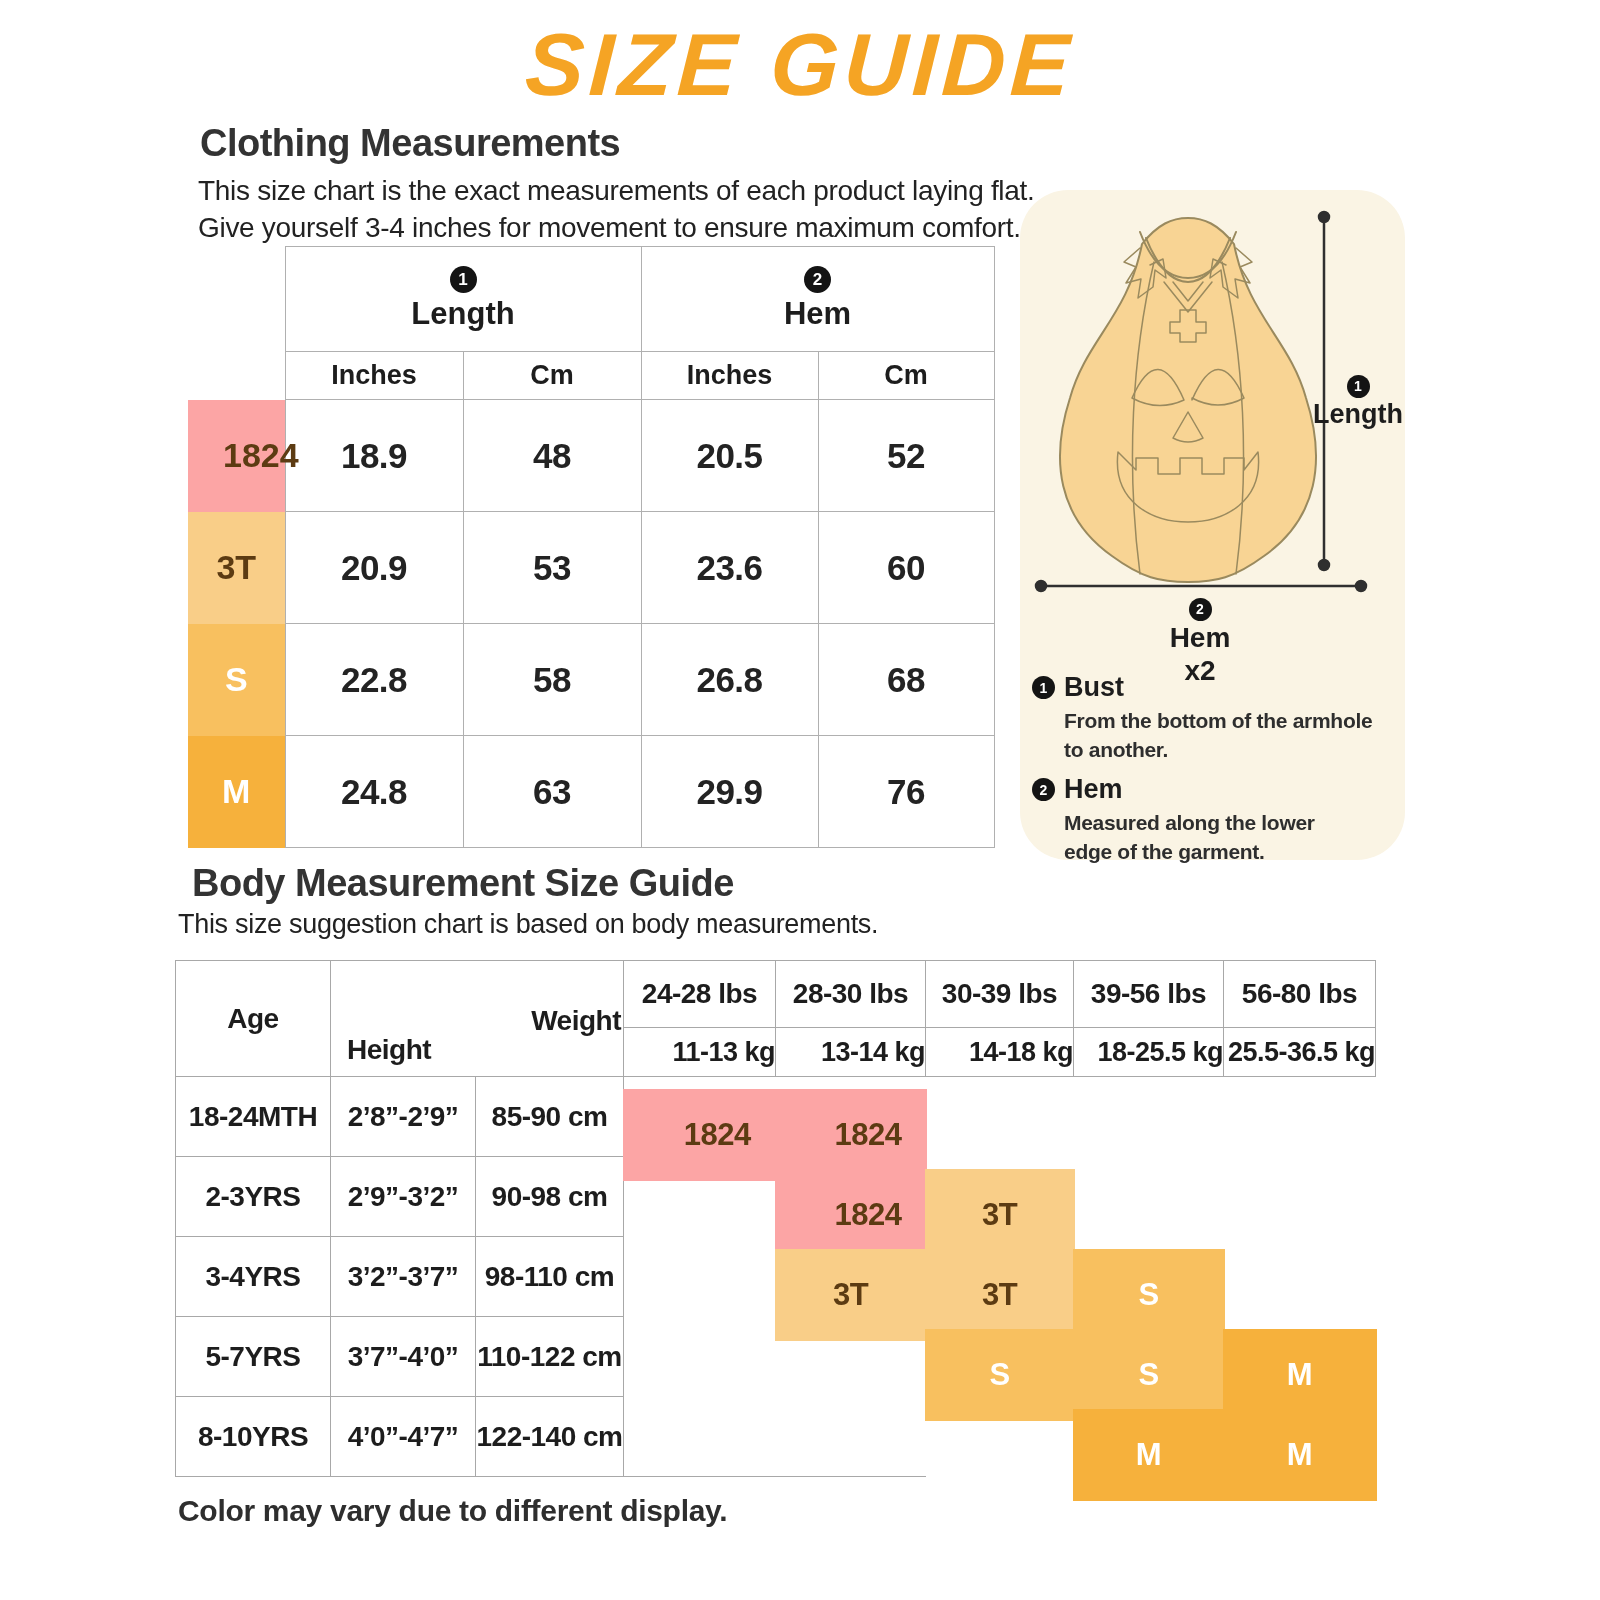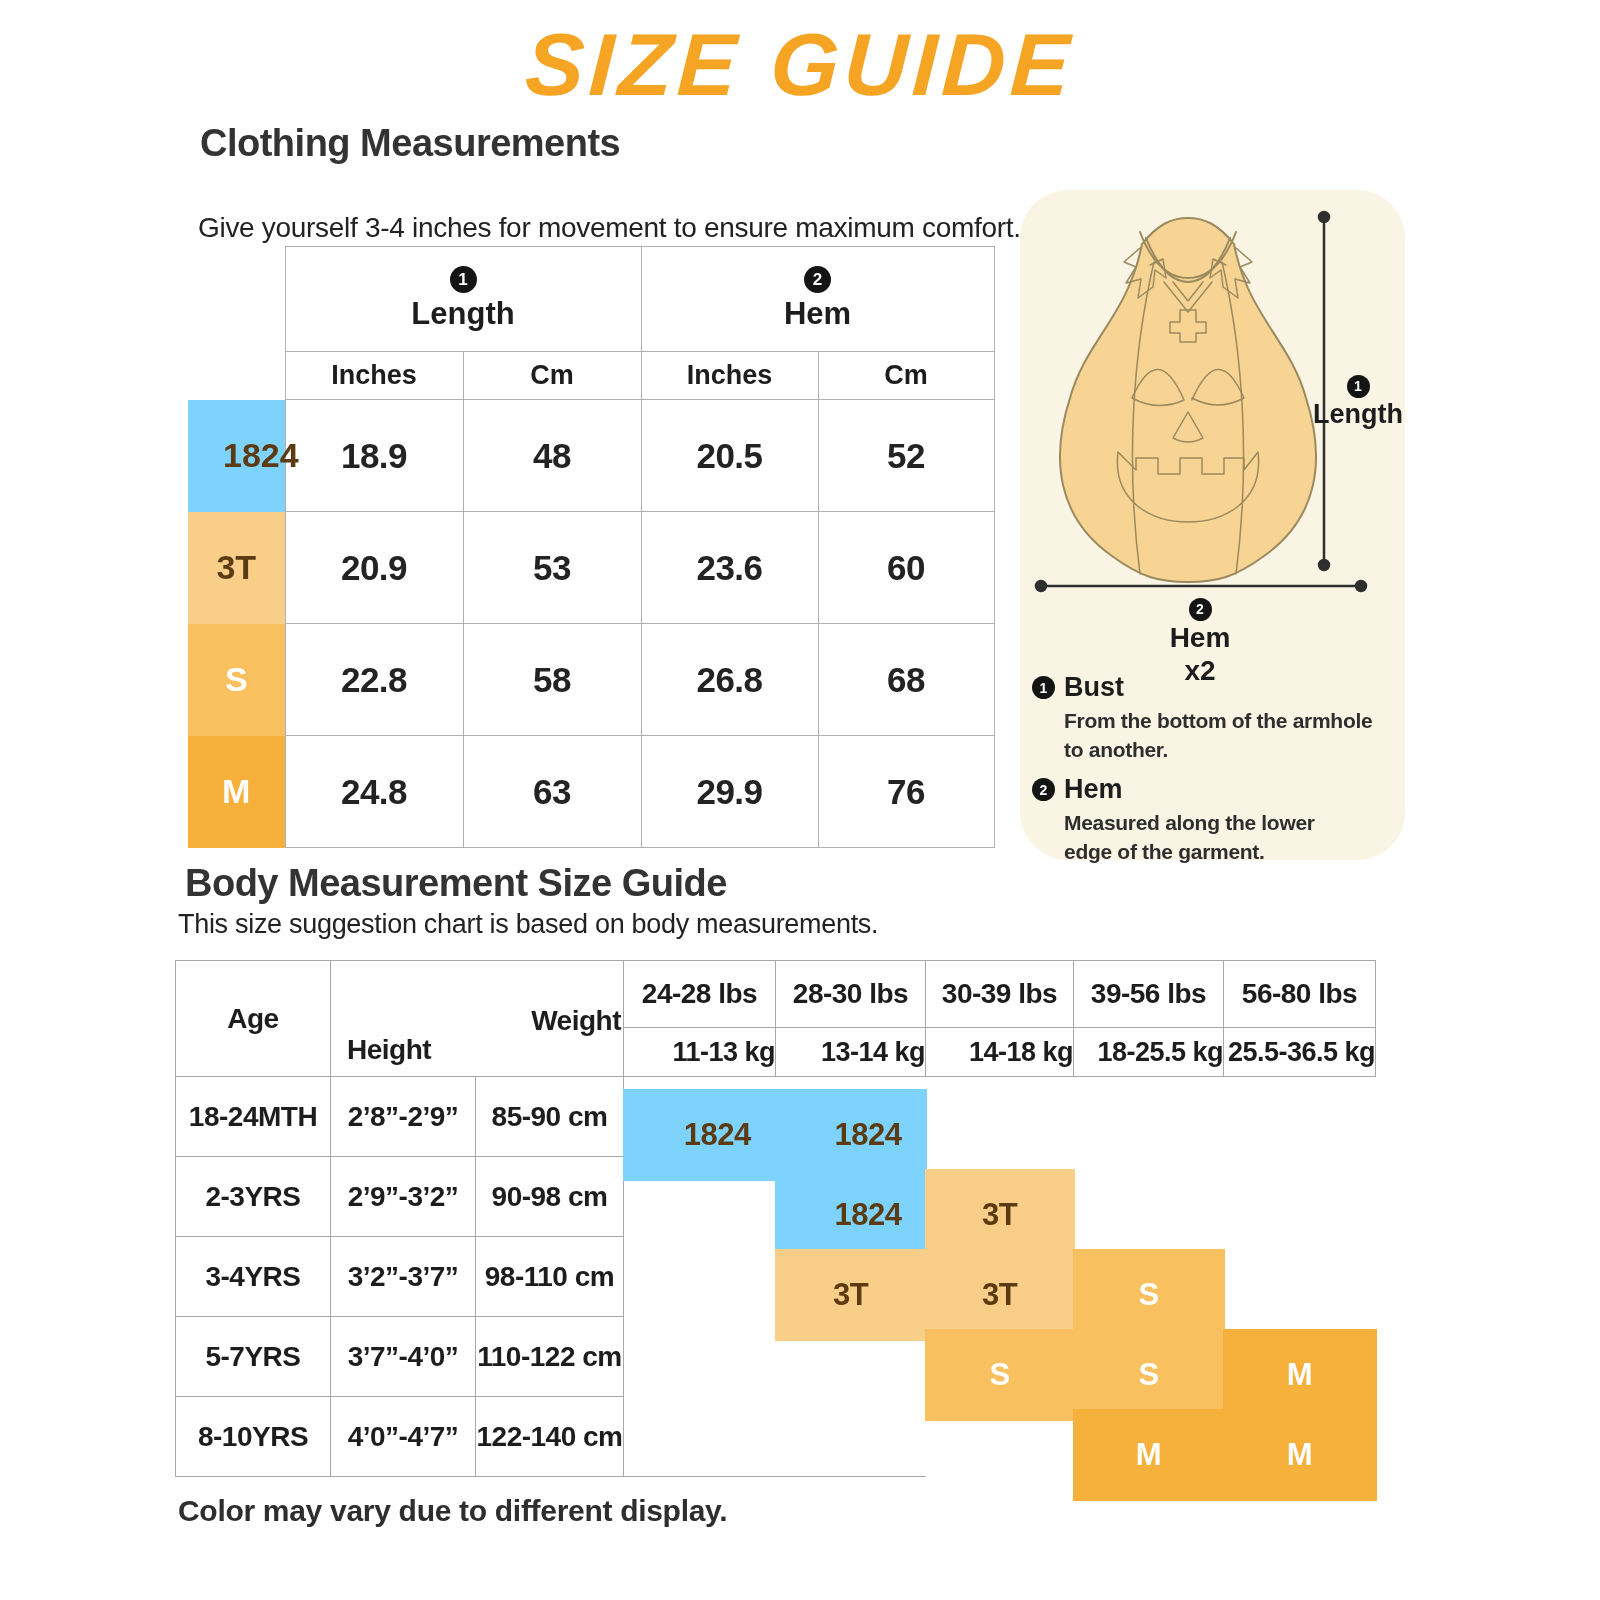--- a/index.html
+++ b/index.html
@@ -19,21 +19,21 @@
   table{border-collapse:collapse;table-layout:fixed;}
   td{padding:0;vertical-align:middle;text-align:center;overflow:visible;}
   .ct{position:absolute;left:188px;top:246px;width:806px;}
   .ct td.b{border:1.5px solid #b0b0b0;background:#fff;}
   .ct .tr-group{height:105px;} .ct .tr-sub{height:48px;} .ct .tr-data{height:112px;}
   .grp{display:flex;flex-direction:column;align-items:center;gap:3px;}
   .grp-label{font-size:31px;font-weight:700;color:#1d1d1d;}
   .sub-label{font-size:27px;font-weight:700;color:#1d1d1d;}
   .val{font-size:35px;font-weight:700;color:#232323;letter-spacing:-0.5px;}
   .rowlabel{font-size:34px;font-weight:700;border:none;}
-  .sz1824{background:#7dd3fc;color:#5C3B12;padding-left:35px;}
+  .sz1824{background:#fca5a5;color:#5C3B12;padding-left:35px;}
   .sz3t{background:#F9CE88;color:#5C3B12;}
   .szs{background:#F8C05F;color:#ffffff;}
   .szm{background:#F6B13C;color:#ffffff;}
 
   .mk{display:inline-flex;align-items:center;justify-content:center;
       width:27px;height:27px;border-radius:50%;background:#141414;color:#fff;
       font-size:17px;font-weight:700;line-height:1;flex:none;}
   .mk.small{width:23px;height:23px;font-size:14px;}
 
   
@@ -72,20 +72,21 @@
     color:#2e2e2e;letter-spacing:-0.3px;}
 </style>
 </head>
 <body>
 
 <div class="page">
 
   <div class="main-title">SIZE GUIDE</div>
 
   <div class="sec-heading" style="left:200px;top:122px;">Clothing Measurements</div>
+  <div class="sec-desc" style="left:198px;top:172px;">This size chart is the exact measurements of each product laying flat.</div>
   <div class="sec-desc" style="left:198px;top:209px;">Give yourself 3-4 inches for movement to ensure maximum comfort.</div>
 
   <table class="ct">
     <colgroup>
         <col style="width:97px">
         <col style="width:178px">
         <col style="width:178px">
         <col style="width:177px">
         <col style="width:176px">
       </colgroup>
@@ -192,21 +193,21 @@
 
     <div class="note" style="top:584px;">
       <div class="note-head">
         <span class="mk small">2</span>
         <span>Hem</span>
       </div>
       <div class="note-desc" style="max-width:300px;">Measured along the lower edge of the garment.</div>
     </div>
   </div>
 
-  <div class="sec-heading" style="left:185px;top:862px;">Body Measurement Size Guide</div>
+  <div class="sec-heading" style="left:192px;top:862px;">Body Measurement Size Guide</div>
   <div class="sec-desc" style="left:178px;top:906px;font-size:27px;">This size suggestion chart is based on body measurements.</div>
 
   <table class="bt">
     <colgroup>
       <col style="width:155px">
         <col style="width:145px">
         <col style="width:148px">
       <col style="width:152px">
         <col style="width:150px">
         <col style="width:148px">

